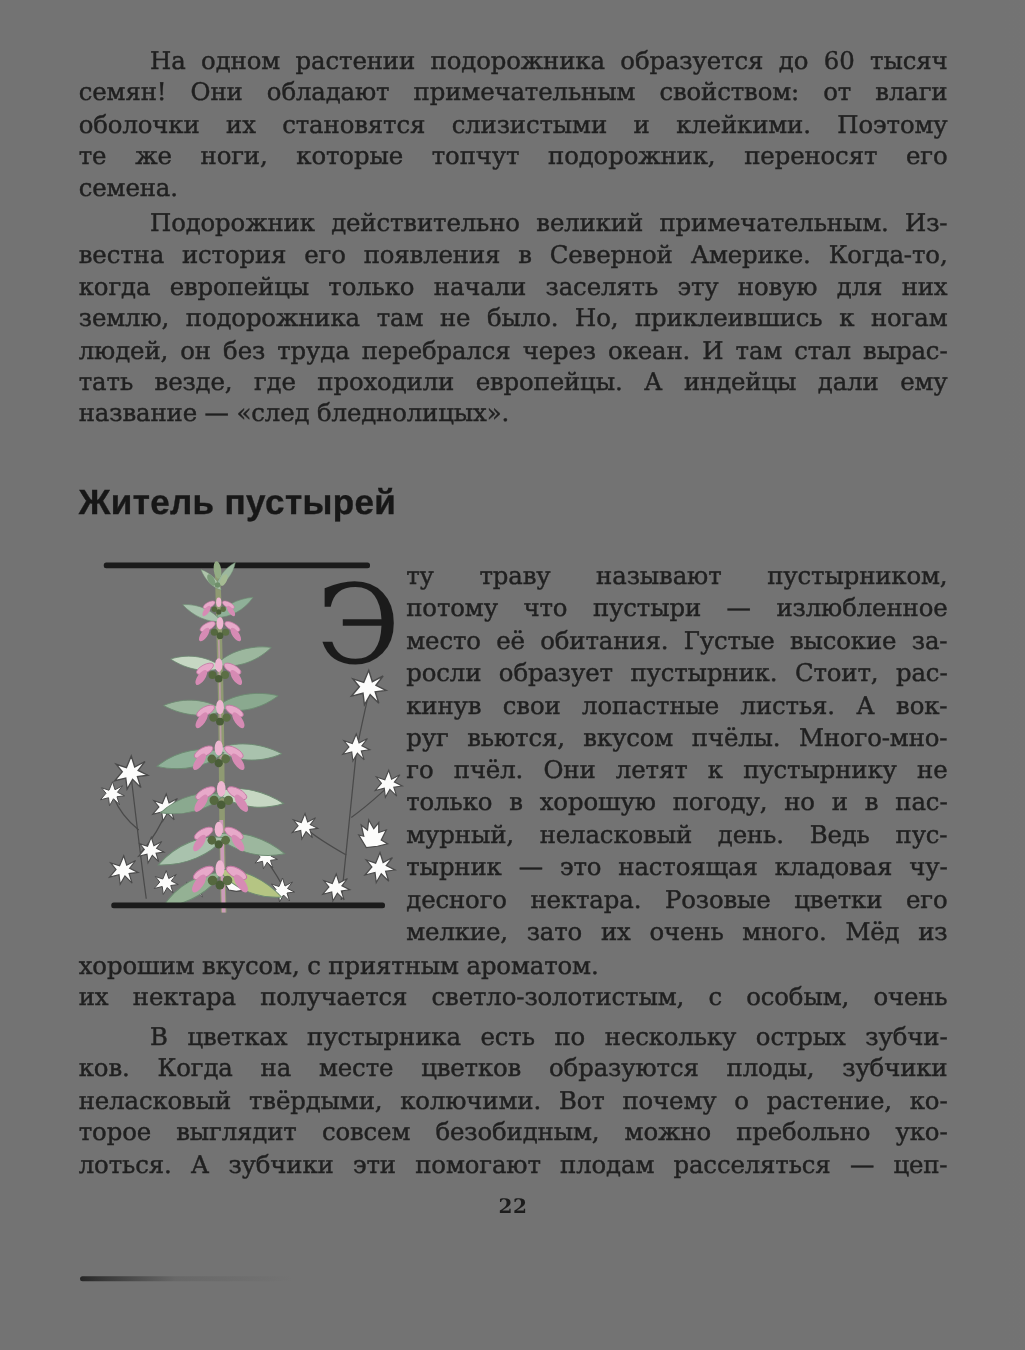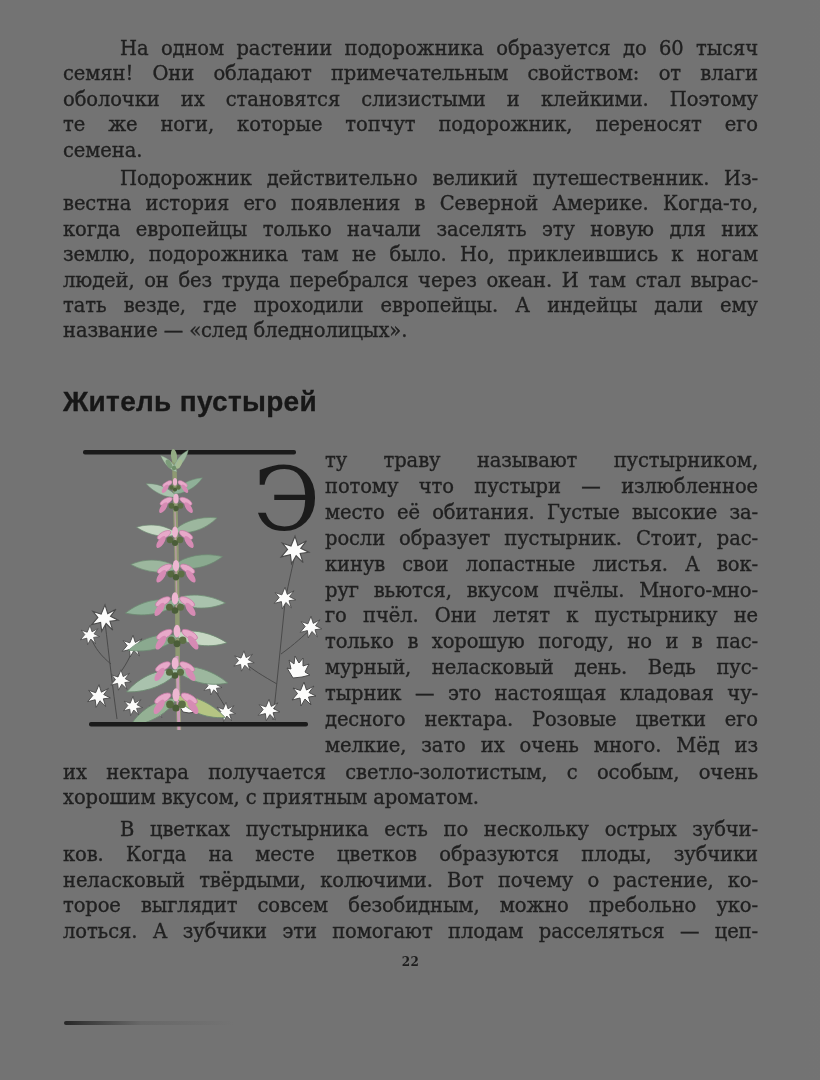--- a/index.html
+++ b/index.html
@@ -35,42 +35,42 @@
     font-size:88px;line-height:1;font-weight:500;color:#1b1b1b;
   }
   .heading{
     position:absolute;left:63px;top:386px;
     font-family:"Liberation Sans","DejaVu Sans",sans-serif;
     font-weight:bold;font-size:28px;letter-spacing:0.3px;color:#171717;
     -webkit-text-stroke:0.3px #171717;
   }
   .pagenum{
     position:absolute;left:63px;top:955px;width:695px;text-align:center;
-    font-size:12px;font-weight:bold;letter-spacing:0.5px;color:#1d1d1d;
+    font-size:16px;font-weight:bold;letter-spacing:0.5px;color:#1d1d1d;
   }
   .smudge{
     position:absolute;left:64px;top:1021px;width:170px;height:3.5px;border-radius:2px;
     background:linear-gradient(to right,#262626 0%,#3a3a3a 12%,rgba(90,90,90,0.45) 45%,rgba(120,120,120,0) 100%);
   }
 </style>
 </head>
 <body>
 
 <div class="page">
 
   <div class="textblock" style="top:36px">
       <div class="line just ind">На одном растении подорожника образуется до 60 тысяч</div>
       <div class="line just">семян! Они обладают примечательным свойством: от влаги</div>
       <div class="line just">оболочки их становятся слизистыми и клейкими. Поэтому</div>
       <div class="line just">те же ноги, которые топчут подорожник, переносят его</div>
       <div class="line">семена.</div>
     </div>
 
   <div class="textblock" style="top:166px">
-      <div class="line just ind">Подорожник действительно великий путешественник. Из-</div>
+      <div class="line just ind">Подорожник действительно великий примечательным. Из-</div>
       <div class="line just">вестна история его появления в Северной Америке. Когда-то,</div>
       <div class="line just">когда европейцы только начали заселять эту новую для них</div>
       <div class="line just">землю, подорожника там не было. Но, приклеившись к ногам</div>
       <div class="line just">людей, он без труда перебрался через океан. И там стал вырас-</div>
       <div class="line just">тать везде, где проходили европейцы. А индейцы дали ему</div>
       <div class="line">название — «след бледнолицых».</div>
     </div>
 
   <div class="heading">Житель пустырей</div>
 
@@ -182,22 +182,22 @@
         <div class="line just">го пчёл. Они летят к пустырнику не</div>
         <div class="line just">только в хорошую погоду, но и в пас-</div>
         <div class="line just">мурный, неласковый день. Ведь пус-</div>
         <div class="line just">тырник — это настоящая кладовая чу-</div>
         <div class="line just">десного нектара. Розовые цветки его</div>
         <div class="line just">мелкие, зато их очень много. Мёд из</div>
       </div>
   </div>
 
   <div class="textblock" style="top:760px">
+      <div class="line">хорошим вкусом, с приятным ароматом.</div>
       <div class="line just">их нектара получается светло-золотистым, с особым, очень</div>
-      <div class="line">хорошим вкусом, с приятным ароматом.</div>
     </div>
 
   <div class="textblock" style="top:817px">
       <div class="line just ind">В цветках пустырника есть по нескольку острых зубчи-</div>
       <div class="line just">ков. Когда на месте цветков образуются плоды, зубчики</div>
       <div class="line just">неласковый твёрдыми, колючими. Вот почему о растение, ко-</div>
       <div class="line just">торое выглядит совсем безобидным, можно пребольно уко-</div>
       <div class="line just">лоться. А зубчики эти помогают плодам расселяться — цеп-</div>
     </div>
 

